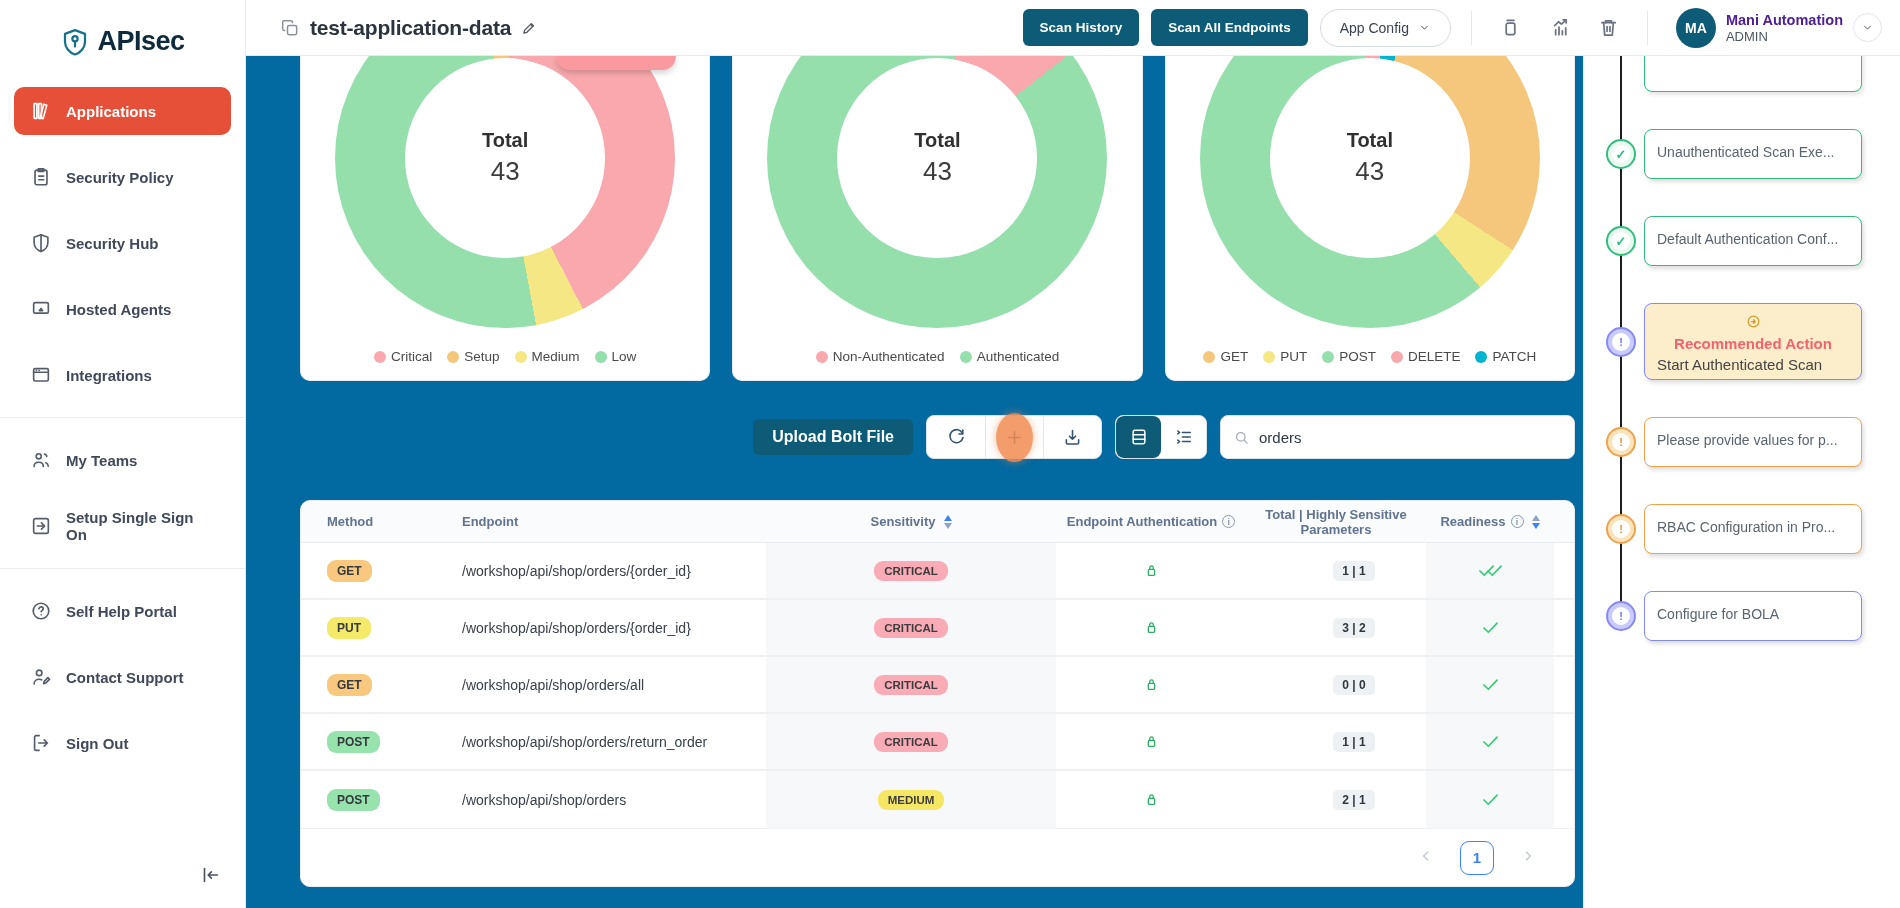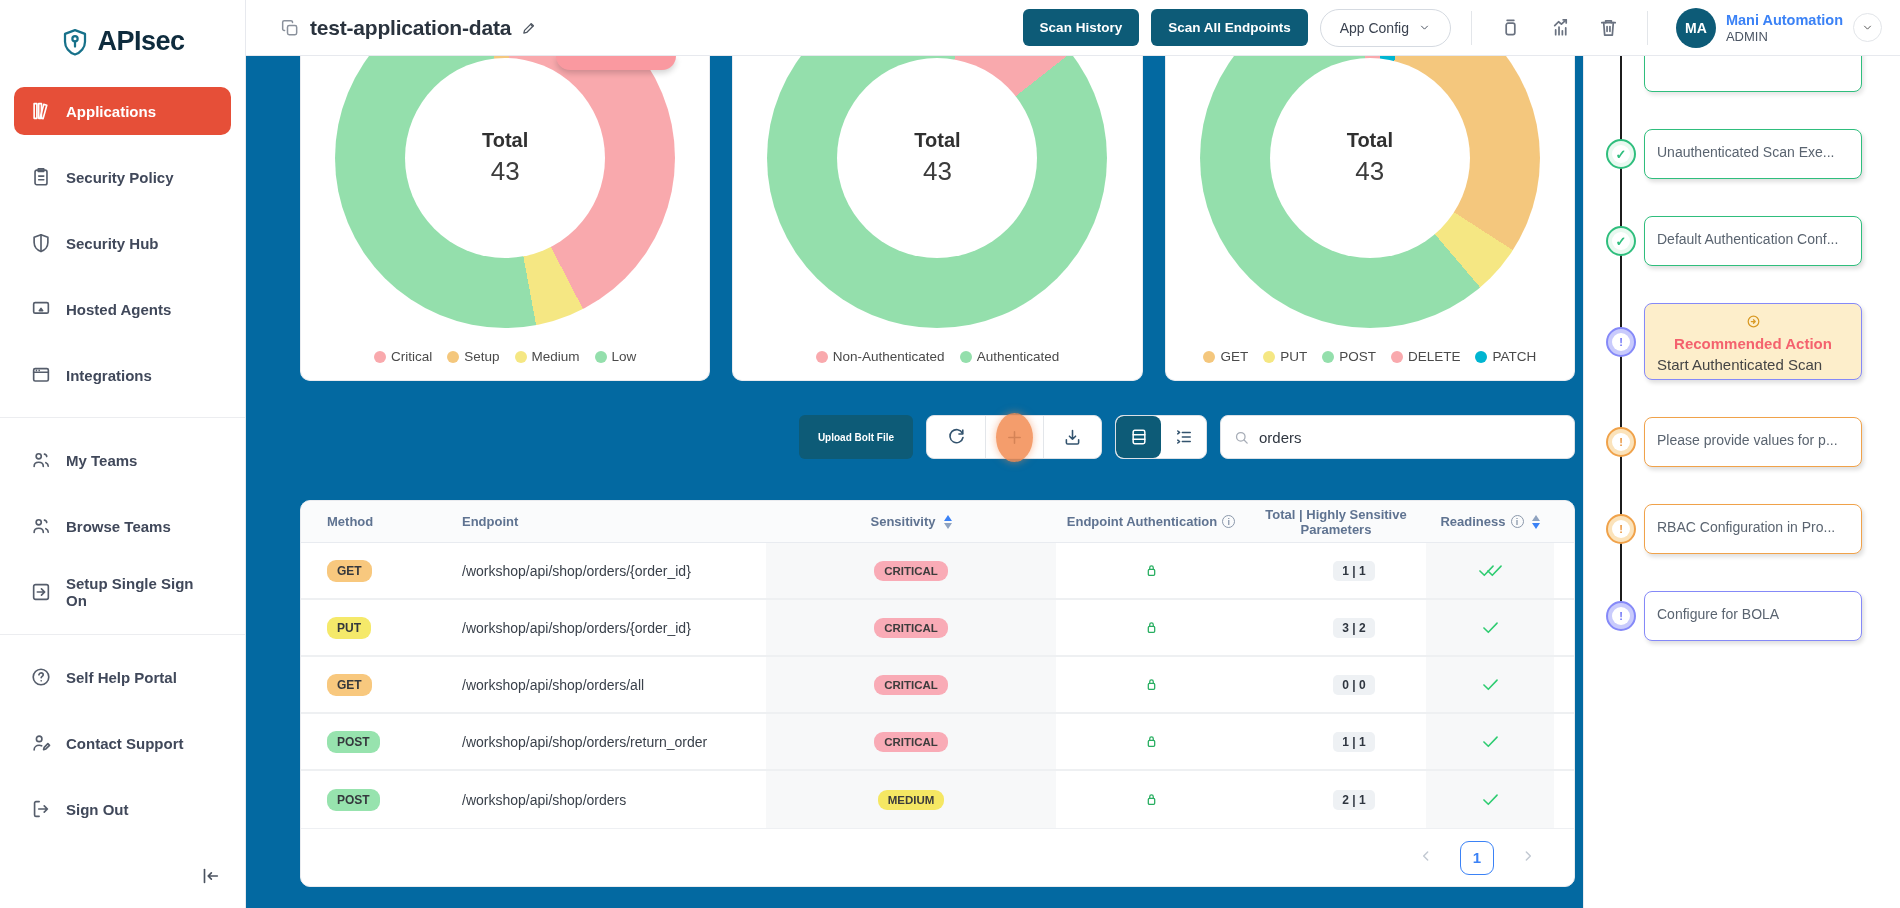--- a/index.html
+++ b/index.html
@@ -37,21 +37,21 @@
   .btn-teal { background:#0d5b77; color:#fff; border:none; border-radius:6px; height:37px;
     padding:0 17px; font-size:13.5px; font-weight:600; font-family:inherit; cursor:pointer; }
   .pill-btn { display:flex; align-items:center; gap:9px; height:38px; padding:0 19px; background:#fff;
     border:1px solid #d5dae1; border-radius:19px; font-size:14px; color:#3a4250; cursor:pointer; }
   .pill-btn svg { width:13px; height:13px; color:#4a5260; }
   .vdiv { width:1px; height:34px; background:#e3e6ea; margin:0 8px; }
   .top-ic { width:23px; height:23px; color:#6a7280; cursor:pointer; margin:0 7px; }
   .user-chip { display:flex; align-items:center; gap:10px; margin-left:8px; cursor:pointer; }
   .avatar { width:40px; height:40px; border-radius:50%; background:#0d5b77; color:#fff;
     display:flex; align-items:center; justify-content:center; font-size:14px; font-weight:700; }
-  .user-name { font-size:14.5px; font-weight:700; color:#3b82f6; line-height:1.25; }
+  .user-name { font-size:14.5px; font-weight:700; color:#4c1d95; line-height:1.25; }
   .user-role { font-size:13px; color:#4b5563; }
   .chev-circle { width:29px; height:29px; border-radius:50%; border:1px solid #e2e5e9;
     display:flex; align-items:center; justify-content:center; color:#555; }
   .chev-circle svg { width:13px; height:13px; }
 
   .content { flex:1; display:flex; min-height:0; }
   .center { width:1337px; min-width:0; background:#0369a1; padding:0 8px 0 54px; overflow:hidden; }
 
   
   .charts { display:flex; gap:22px; }
@@ -83,21 +83,21 @@
     height:44px; background:#fff; }
   .toggle-group .tseg { width:45px; display:flex; align-items:center; justify-content:center;
     color:#33536e; cursor:pointer; }
   .toggle-group .tseg svg { width:20px; height:20px; }
   .toggle-group .tseg[data-active="true"] { background:#0d5b77; color:#fff; border-radius:8px; }
   .search-box { width:355px; height:44px; background:#fff; border:1px solid #dbe0e6; border-radius:8px;
     position:relative; display:flex; align-items:center; }
   .search-box svg { position:absolute; left:12px; width:17px; height:17px; color:#a7adb7; }
   .search-box input { border:none; outline:none; width:100%; height:100%; background:transparent;
     padding-left:38px; font-size:15px; color:#2f3640; font-family:inherit; }
-  .upload-btn { height:44px; padding:0 19px; font-size:10px; }
+  .upload-btn { height:36px; padding:0 19px; font-size:16px; }
 
   
   .table-card { background:#fff; border:1px solid #e9ebef; border-radius:10px; overflow:hidden; }
   .trow { display:grid; grid-template-columns:135px 330px 290px 190px 180px 128px; align-items:center; }
   .thead { height:42px; background:#fafbfc; border-bottom:1px solid #e8ebf0; }
   .th { font-size:13px; font-weight:700; color:#5f7391; display:flex; align-items:center; gap:5px; }
   .th, .td { padding:0 8px 0 26px; }
   .c-center { justify-content:center; padding-left:8px; text-align:center; }
   .tbody-row { height:57px; border-bottom:2px solid #eef0f2; }
   .tbody-row:last-child { border-bottom:none; }
@@ -334,26 +334,20 @@
           <span>Integrations</span>
         </div>
 
         <div class="nav-item">
           <svg class="ic nav-ic">
             <use href="#i-users"></use>
           </svg>
           <span>My Teams</span>
         </div>
 
-        <div class="nav-item">
-          <svg class="ic nav-ic">
-            <use href="#i-users"></use>
-          </svg>
-          <span>Browse Teams</span>
-        </div>
 
         <div class="nav-item" data-divider="true">
           <svg class="ic nav-ic">
             <use href="#i-sso"></use>
           </svg>
           <span>Setup Single Sign On</span>
         </div>
 
         <div class="nav-item">
           <svg class="ic nav-ic">

